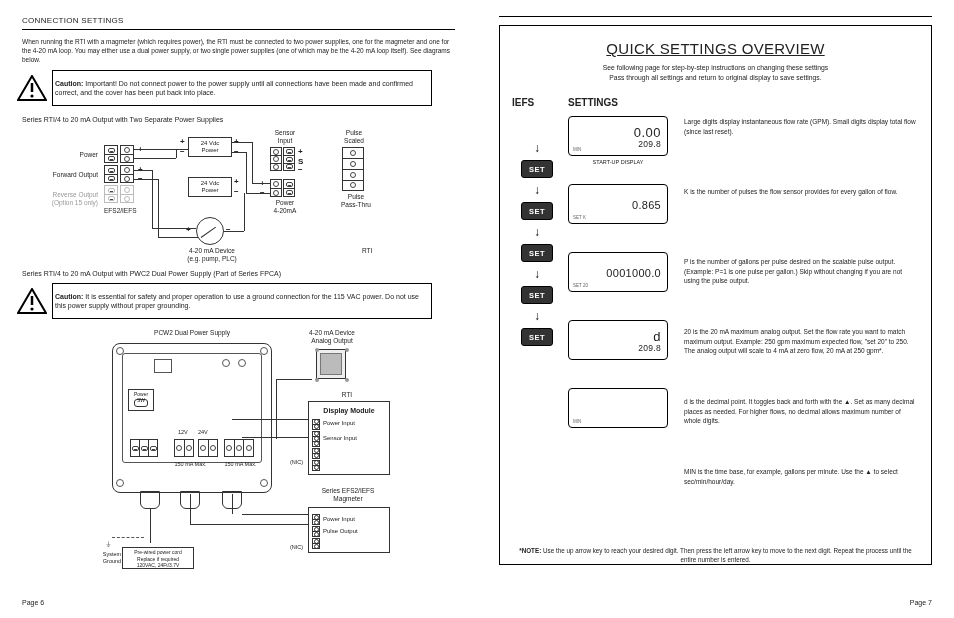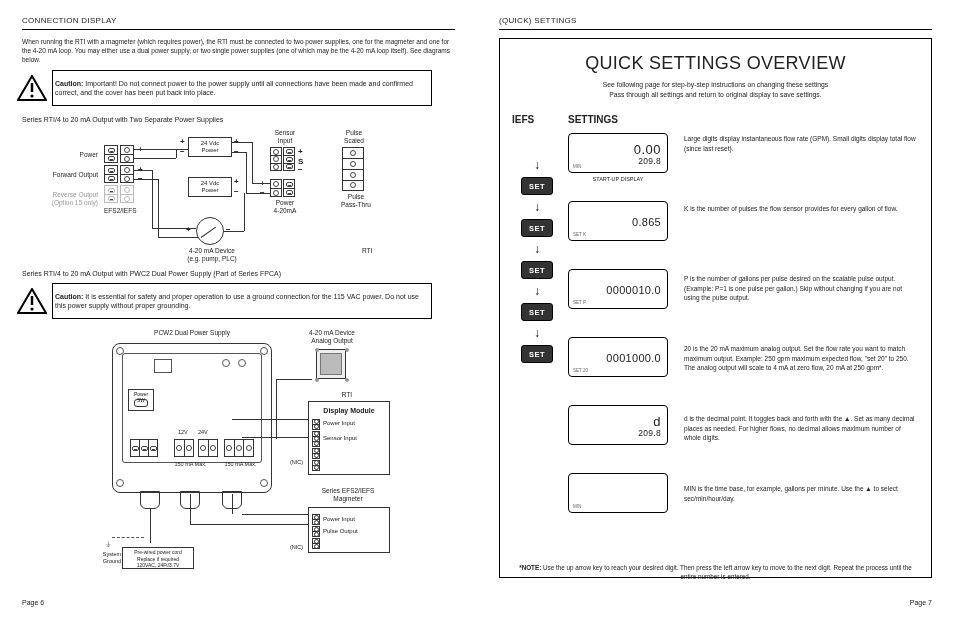--- a/index.html
+++ b/index.html
@@ -59,21 +59,21 @@
   .mod-row{display:flex;align-items:center;gap:3px;margin:2px 0;}
   .mod-plug{display:inline-flex;flex-direction:column;border:0;width:8px;}
   .mod-plug span{width:8px;height:6px;border:.8px solid #333;margin-bottom:-1px;display:flex;align-items:center;justify-content:center;}
   .mod-plug span::after{content:"";width:3px;height:3px;border:.7px solid #333;border-radius:50%;}
   .small-device{position:absolute;width:30px;height:30px;border:1px solid #333;background:#eee;}
   .small-device::before{content:"";position:absolute;left:3px;right:3px;top:3px;bottom:3px;background:#bbb;border:1px solid #777;}
   .small-device::after{content:"";position:absolute;left:-2px;top:-2px;width:4px;height:4px;border-radius:50%;background:#999;box-shadow:30px 0 0 #999,0 30px 0 #999,30px 30px 0 #999;}
 
   
   .rp-box{border:1.2px solid #000;height:540px;padding:14px 12px 10px 12px;position:relative;}
-  .rp-title{font-size:18px;letter-spacing:.3px;text-align:center;margin-bottom:6px;}
+  .rp-title{font-size:15px;letter-spacing:.3px;text-align:center;margin-bottom:6px;text-decoration:underline;}
   .rp-sub{font-size:6.8px;text-align:center;line-height:1.5;margin-bottom:14px;}
   .rp-cols{display:flex;gap:6px;}
   .col-press{width:50px;position:relative;}
   .col-display{width:110px;position:relative;}
   .col-desc{flex:1;padding-top:2px;}
   .col-head{font-size:10px;font-weight:bold;text-align:left;margin-bottom:8px;}
   .set-chain{display:flex;flex-direction:column;align-items:center;margin-top:6px;}
   .set-btn{width:32px;height:18px;border:1.5px solid #000;border-radius:3px;background:#333;color:#fff;display:flex;align-items:center;justify-content:center;font-size:7.5px;font-weight:bold;letter-spacing:.5px;margin:24px 0;}
   .arrow-down{font-size:12px;line-height:1;margin:-18px 0;color:#000;}
   .lcd{border:1.3px solid #000;border-radius:4px;width:100px;height:40px;margin-bottom:28px;position:relative;padding:3px 6px 2px 6px;display:flex;flex-direction:column;justify-content:center;align-items:flex-end;}
@@ -88,21 +88,21 @@
   .page-num{position:absolute;bottom:12px;font-size:7px;}
   .page-num.left{left:22px;}
   .page-num.right{right:22px;}
 </style>
 </head>
 <body>
 
 <div class="spread">
 
   <div class="page">
-    <div class="page-header">CONNECTION DISPLAY</div>
+    <div class="page-header">CONNECTION SETTINGS</div>
     <hr class="header-rule">
     <div class="section-text">When running the RTI with a magmeter (which requires power), the RTI must be connected to two power supplies, one for the magmeter and one for the 4-20 mA loop. You may either use a dual power supply, or two single power supplies (one of which may be the 4-20 mA loop itself). See diagrams below.</div>
 
     <div class="caution-box">
       <div class="warn-tri">
         <svg viewBox="0 0 30 26">
             <polygon points="15,1 29,25 1,25" fill="none" stroke="#000" stroke-width="2"></polygon>
             <line x1="15" y1="8" x2="15" y2="17" stroke="#000" stroke-width="2.5"></line>
             <circle cx="15" cy="21" r="1.6" fill="#000"></circle>
           </svg>
@@ -441,21 +441,20 @@
       <div class="wire vwire" style="left:254px;top:50px;height:60px"></div>
       <div class="wire hwire" style="left:254px;top:50px;width:36px"></div>
       <div class="wire hwire" style="left:220px;top:185px;width:66px"></div>
       <div class="wire hwire" style="left:220px;top:108px;width:66px"></div>
     </div>
 
     <div class="page-num left">Page 6</div>
   </div>
 
   <div class="page">
-    <div class="page-header">(QUICK) SETTINGS</div>
     <hr class="header-rule">
 
     <div class="rp-box">
       <div class="rp-title">QUICK SETTINGS OVERVIEW</div>
       <div class="rp-sub">
         <span>See following page for step-by-step instructions on changing these settings</span><br>
         <span>Pass through all settings and return to original display to save settings.</span>
       </div>
 
       <div class="rp-cols">
@@ -483,24 +482,20 @@
             <div class="lcd-big">0.00</div>
             <div class="lcd-small">209.8</div>
             <div class="lcd-corner">MIN</div>
             <div class="lcd-sub">START-UP DISPLAY</div>
           </div>
           <div class="lcd">
             <div class="lcd-small" style="font-size:11px">0.865</div>
             <div class="lcd-corner">SET K</div>
           </div>
           <div class="lcd">
-            <div class="lcd-small" style="font-size:11px">0000010.0</div>
-            <div class="lcd-corner">SET P</div>
-          </div>
-          <div class="lcd">
             <div class="lcd-small" style="font-size:11px">0001000.0</div>
             <div class="lcd-corner">SET 20</div>
           </div>
           <div class="lcd">
             <div class="lcd-big">d</div>
             <div class="lcd-small">209.8</div>
           </div>
           <div class="lcd">
             <div class="lcd-corner">MIN</div>
           </div>

